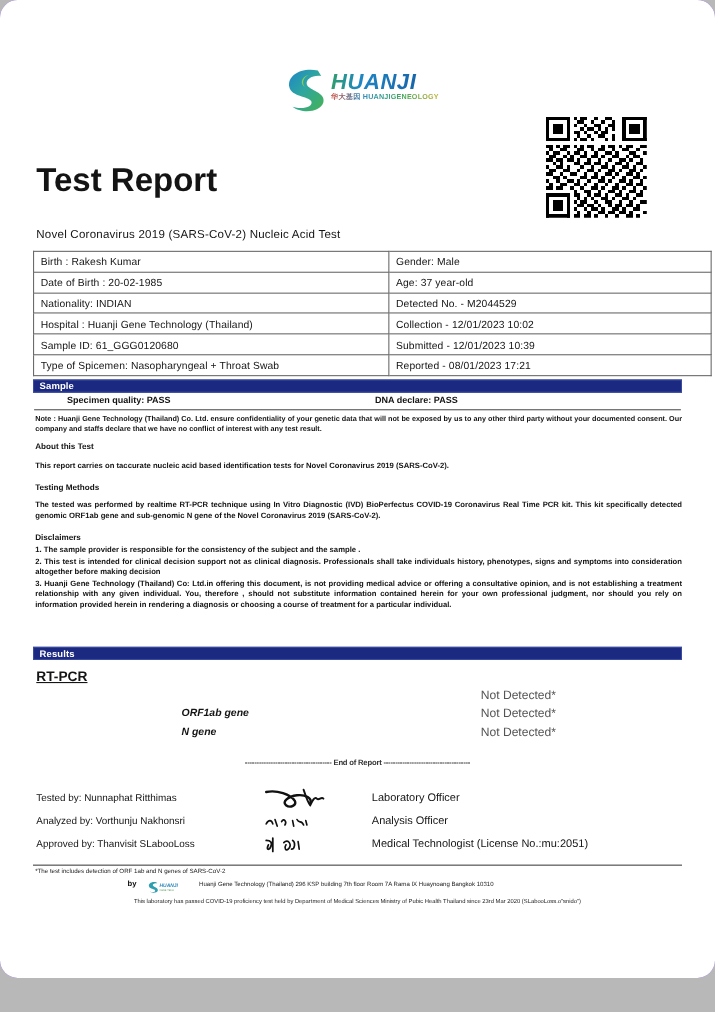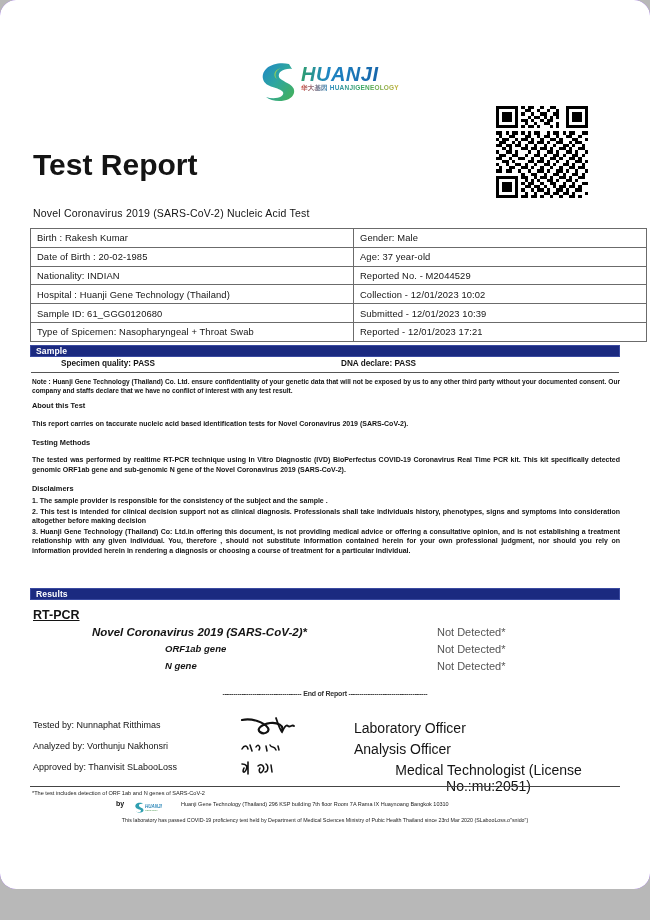--- a/index.html
+++ b/index.html
@@ -254,23 +254,23 @@
   }
   .sig-left {
     position: absolute;
     left: 0;
     top: 2px;
     font-size: 9px;
     color: #141414;
   }
   .sig-right {
     position: absolute;
-    left: 321px;
+    left: 305px;
     top: 2px;
-    font-size: 14px;
+    font-size: 10px;
     color: #141414;
     text-align: center;
   }
   .sig-mark {
     position: absolute;
     left: 205px;
     top: -2px;
     width: 90px;
     height: 22px;
   }
@@ -592,33 +592,33 @@
         <tr>
           <td class="c1">Birth : Rakesh  Kumar</td>
           <td class="c2">Gender: Male</td>
         </tr>
         <tr>
           <td class="c1">Date of Birth : 20-02-1985</td>
           <td class="c2">Age: 37 year-old</td>
         </tr>
         <tr>
           <td class="c1">Nationality: INDIAN</td>
-          <td class="c2">Reported No. -  M2044529</td>
+          <td class="c2">Detected No. -  M2044529</td>
         </tr>
         <tr>
           <td class="c1">Hospital : Huanji Gene Technology (Thailand)</td>
           <td class="c2">Collection -  12/01/2023  10:02</td>
         </tr>
         <tr>
           <td class="c1">Sample ID: 61_GGG0120680</td>
           <td class="c2">Submitted -  12/01/2023  10:39</td>
         </tr>
         <tr>
           <td class="c1">Type of Spicemen:  Nasopharyngeal + Throat Swab</td>
-          <td class="c2">Reported - 12/01/2023  17:21</td>
+          <td class="c2">Reported - 08/01/2023  17:21</td>
         </tr>
       </tbody>
     </table>
 
     <div class="bar bar-sample">
       <span>Sample</span>
     </div>
 
     <div class="qual-row">
       <div class="qual-left">Specimen quality: PASS</div>
@@ -641,21 +641,20 @@
     </div>
 
     <div class="bar bar-results">
       <span>Results</span>
     </div>
 
     <div class="rtpcr">RT-PCR</div>
 
     <div class="res-block">
       <div class="res-row">
-        <div class="res-name lvl0">Novel Coronavirus 2019 (SARS-CoV-2)*</div>
         <div class="res-val">Not Detected*</div>
       </div>
       <div class="res-row">
         <div class="res-name lvl1">ORF1ab gene</div>
         <div class="res-val">Not Detected*</div>
       </div>
       <div class="res-row">
         <div class="res-name lvl1">N gene</div>
         <div class="res-val">Not Detected*</div>
       </div>

